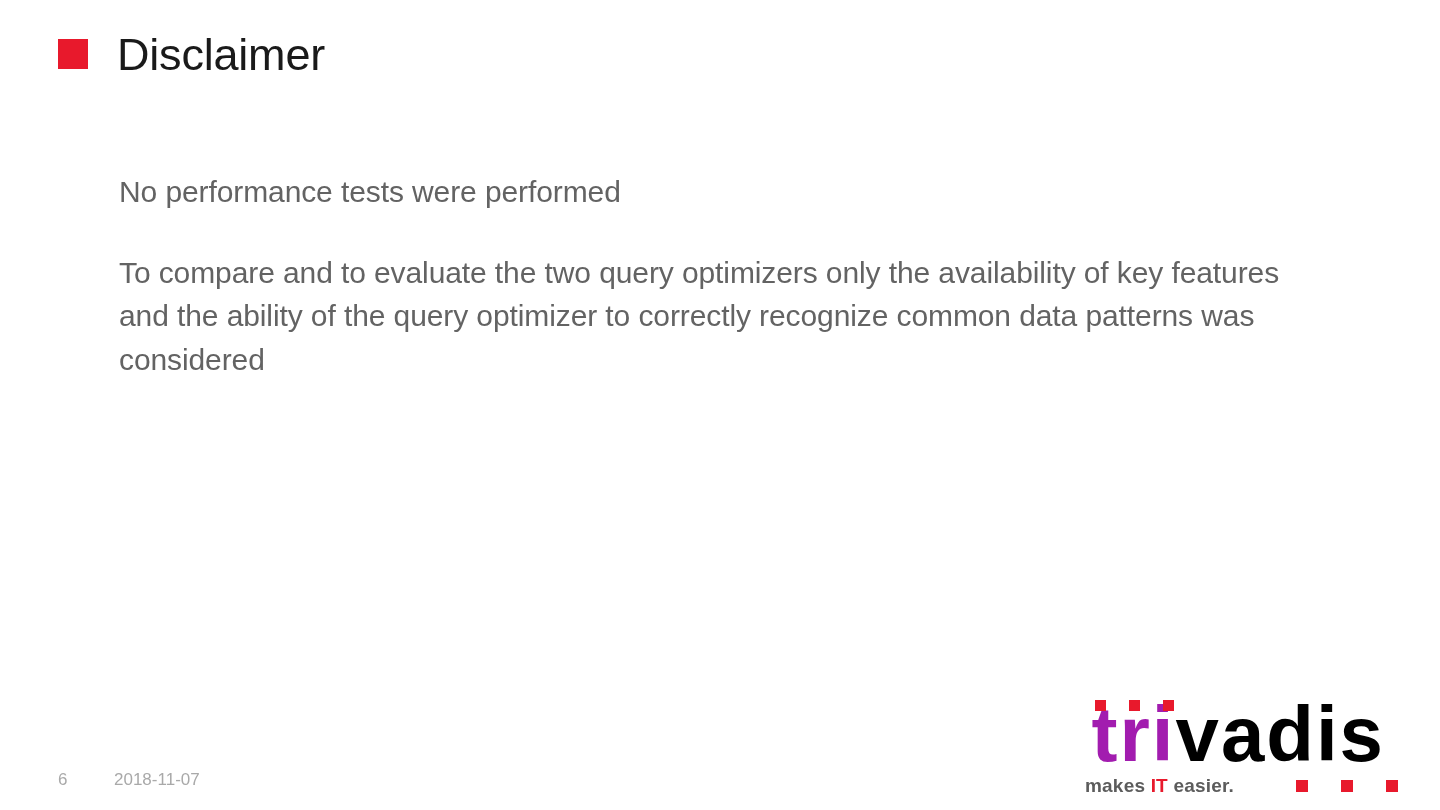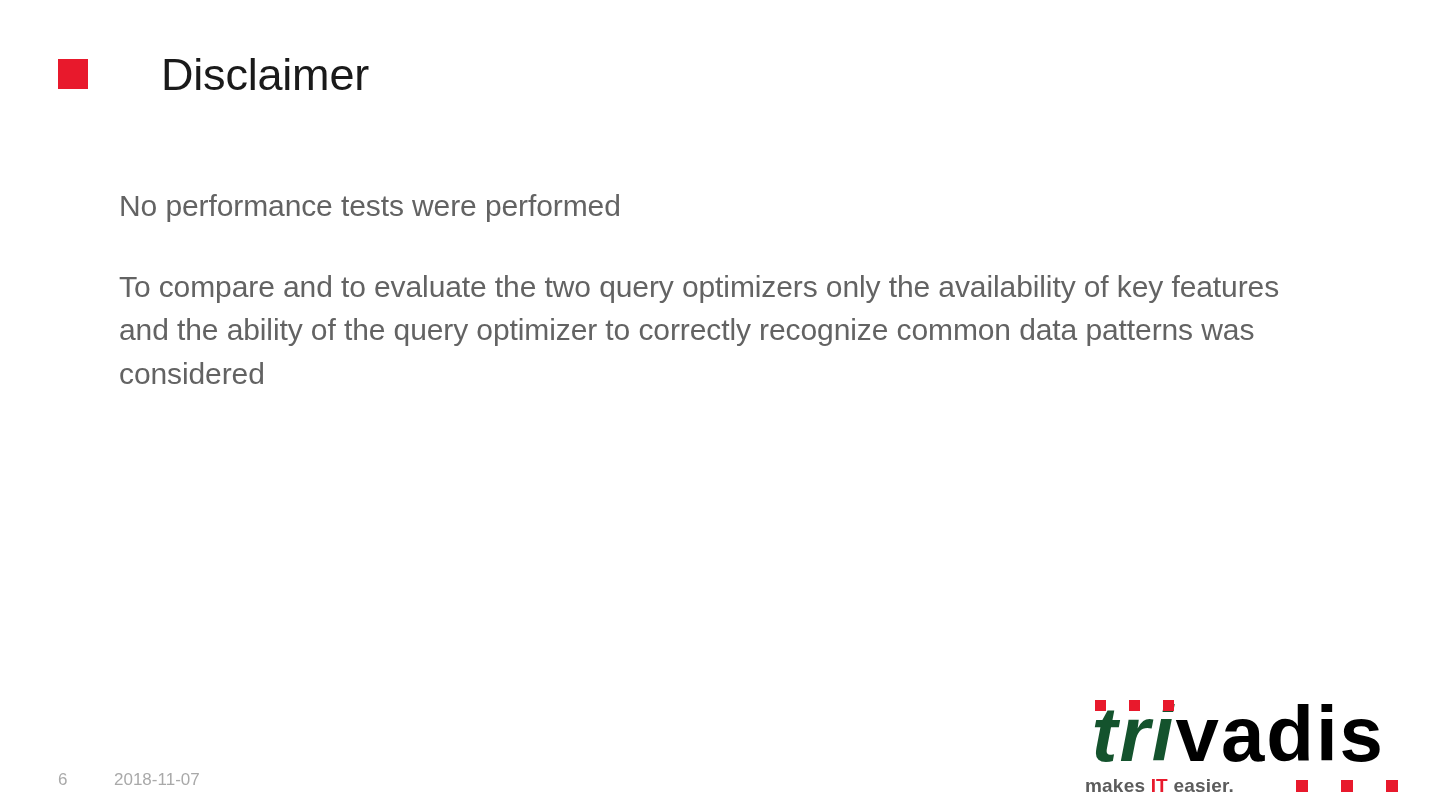--- a/index.html
+++ b/index.html
@@ -19,25 +19,24 @@
   .slide {
     position: absolute;
     inset: 0;
     background: #ffffff;
   }
 
   
   .title-row {
     position: absolute;
     left: 58px;
-    top: 44px;
+    top: 24px;
     display: flex;
     align-items: center;
     height: 60px;
-    gap: 44px;
   }
   .title-bullet {
     width: 30px;
     height: 30px;
     background: #e8192c;
     flex: 0 0 auto;
   }
   .title-text {
     margin-left: 29px;
     font-size: 45px;
@@ -45,21 +44,21 @@
     color: #1a1a1a;
     font-weight: 400;
     letter-spacing: -0.2px;
     white-space: nowrap;
   }
 
   
   .body-block {
     position: absolute;
     left: 119px;
-    top: 184px;
+    top: 170px;
     width: 1230px;
   }
   .para {
     font-size: 30px;
     line-height: 43.5px;
     color: #636363;
     margin: 0 0 37px 0;
     font-weight: 400;
     letter-spacing: -0.1px;
   }
@@ -100,22 +99,21 @@
   .logo-word-inner {
     position: relative;
     display: inline-block;
     font-size: 78px;
     font-weight: 700;
     letter-spacing: 2px;
     line-height: 76px;
     height: 76px;
   }
   .logo-tri {
-    color: #14532d;
-    font-style: italic;
+    color: #a21caf;
   }
   .logo-vadis {
     color: #000000;
   }
   .logo-dots {
     position: absolute;
     top: 4px;
     left: 3px;
     display: flex;
     gap: 23px;

